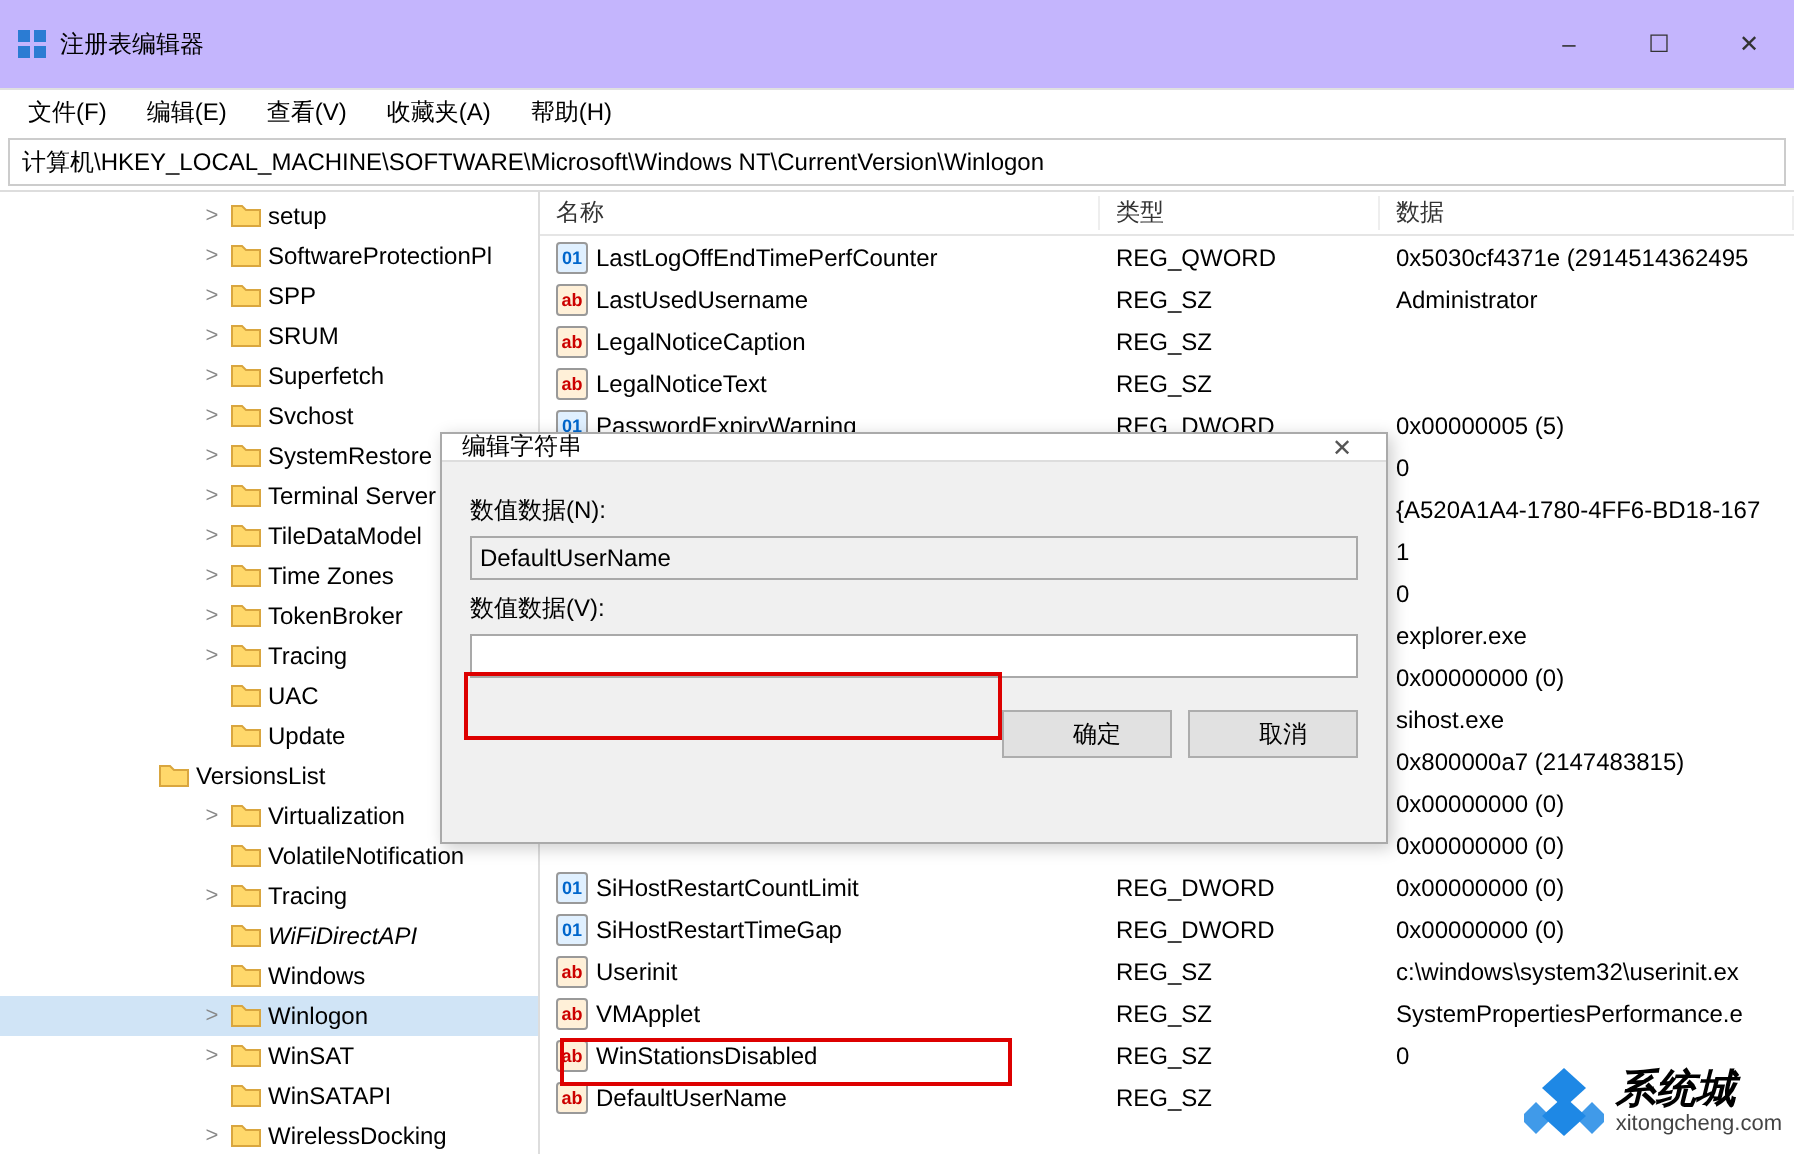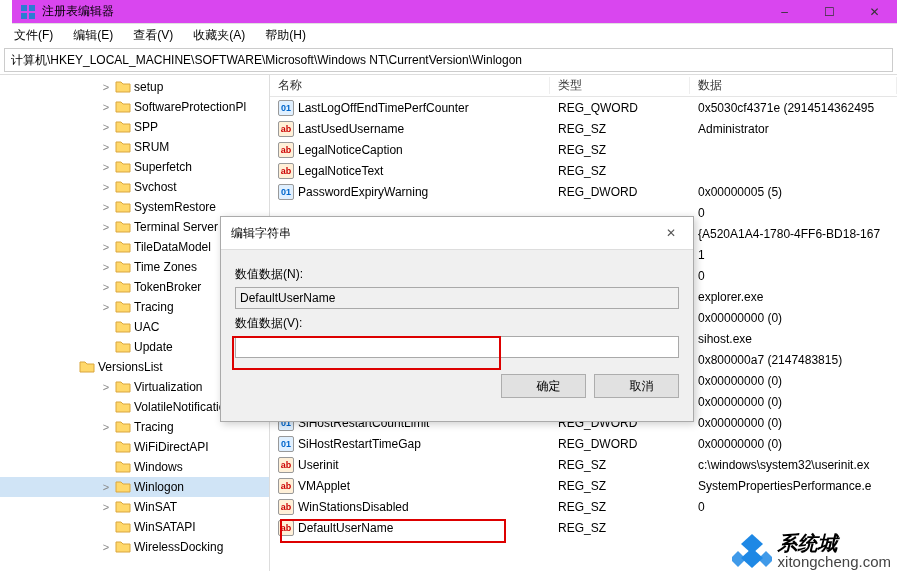--- a/index.html
+++ b/index.html
@@ -1,18 +1,18 @@
 <!DOCTYPE html>
 <html><head>
 <meta charset="utf-8">
 <style>
 * { box-sizing: border-box; margin: 0; padding: 0; font-family: "Segoe UI", "Microsoft YaHei", sans-serif; font-size: 12px; }
 body { background: #fff; width: 897px; height: 577px; overflow: hidden; position: relative; }
 
-.titlebar { height: 24px; background: #d946ef; display: flex; align-items: center; padding-left: 8px; border-bottom: 1px solid #e0e0e0; margin-left: 12px; }
+.titlebar { height: 45px; background: #c4b5fd; display: flex; align-items: center; padding-left: 8px; border-bottom: 1px solid #e0e0e0; }
 .titlebar .app-icon { width: 16px; height: 16px; margin-right: 6px; }
 .titlebar .title { flex: 1; }
 .titlebar .win-controls { display: flex; }
 .titlebar .win-btn { width: 45px; height: 30px; display: flex; align-items: center; justify-content: center; color: #333; }
 
 .menubar { height: 22px; display: flex; align-items: center; padding-left: 8px; gap: 8px; }
 .menubar span { padding: 2px 6px; }
 
 .addressbar { height: 24px; border: 1px solid #ccc; margin: 2px 4px; display: flex; align-items: center; padding: 0 6px; background: #fff; }
 
@@ -33,37 +33,37 @@
 .list-row { display: flex; height: 21px; align-items: center; white-space: nowrap; }
 .list-row .cell { padding-left: 8px; overflow: hidden; text-overflow: ellipsis; }
 .list-row .c-name { width: 280px; display: flex; align-items: center; }
 .list-row .c-type { width: 140px; }
 .list-row .c-data { flex: 1; }
 .val-icon { width: 16px; height: 16px; margin-right: 4px; display: inline-flex; align-items: center; justify-content: center; font-size: 9px; font-weight: bold; border: 1px solid #999; border-radius: 2px; }
 .val-icon.sz { background: #fff0d8; color: #c00; }
 .val-icon.dw { background: #e0f0ff; color: #06c; }
 
 .dialog { position: absolute; left: 220px; top: 216px; width: 474px; height: 206px; background: #f0f0f0; border: 1px solid #aaa; box-shadow: 2px 2px 8px rgba(0,0,0,0.2); z-index: 10; }
-.dialog .dlg-title { height: 33px; display: flex; align-items: center; padding: 0 10px; background: #fff; border-bottom: 1px solid #ddd; }
+.dialog .dlg-title { height: 14px; display: flex; align-items: center; padding: 0 10px; background: #fff; border-bottom: 1px solid #ddd; }
 .dialog .dlg-title span:first-child { flex: 1; }
 .dialog .dlg-close { width: 24px; text-align: center; color: #555; }
 .dialog .dlg-body { padding: 10px 14px; }
 .dialog label { display: block; margin-bottom: 4px; margin-top: 6px; }
 .dialog input[type=text] { width: 100%; border: 1px solid #a9a9a9; padding: 3px 4px; background: #fff; }
 .dialog input.readonly { background: #f0f0f0; }
 .dialog .dlg-buttons { display: flex; justify-content: flex-end; gap: 8px; margin-top: 16px; }
 .dialog .dlg-buttons button { width: 85px; height: 24px; border: 1px solid #adadad; background: #e1e1e1; padding-left: 10px; }
 
 .red-box { position: absolute; border: 2px solid #d00; pointer-events: none; z-index: 20; }
 
 .watermark { position: absolute; right: 6px; bottom: 6px; display: flex; align-items: center; gap: 6px; z-index: 5; }
 .watermark .logo { width: 40px; height: 40px; }
 .watermark .txt { display: flex; flex-direction: column; line-height: 1.1; }
 .watermark .txt .big { font-size: 20px; font-weight: 600; font-style: italic; }
-.watermark .txt .small { font-size: 15px; color: #444; }
+.watermark .txt .small { font-size: 11px; color: #444; }
 </style>
 </head>
 <body>
 
 <div class="titlebar">
   <svg class="app-icon" viewBox="0 0 16 16">
       <rect x="1" y="1" width="6" height="6" fill="#2b7cd3"></rect>
       <rect x="9" y="1" width="6" height="6" fill="#2b7cd3"></rect>
       <rect x="1" y="9" width="6" height="6" fill="#2b7cd3"></rect>
       <rect x="9" y="9" width="6" height="6" fill="#2b7cd3"></rect>
@@ -209,21 +209,21 @@
         </svg>
         <span>VolatileNotification</span>
       </div>
       <div class="tree-item" style="padding-left: 100px;">
         <span class="chevron">&gt;</span>
         <svg class="folder" viewBox="0 0 16 14">
           <path d="M1 2h5l2 2h7v8H1z" fill="#ffd86b" stroke="#d9a63f"></path>
         </svg>
         <span>Tracing</span>
       </div>
-      <div class="tree-item" style="padding-left: 100px;">
+      <div class="tree-item" style="padding-left: 100px; font-style: italic;">
         <span class="chevron"></span>
         <svg class="folder" viewBox="0 0 16 14">
           <path d="M1 2h5l2 2h7v8H1z" fill="#ffd86b" stroke="#d9a63f"></path>
         </svg>
         <span>WiFiDirectAPI</span>
       </div>
       <div class="tree-item" style="padding-left: 100px;">
         <span class="chevron"></span>
         <svg class="folder" viewBox="0 0 16 14">
           <path d="M1 2h5l2 2h7v8H1z" fill="#ffd86b" stroke="#d9a63f"></path>

